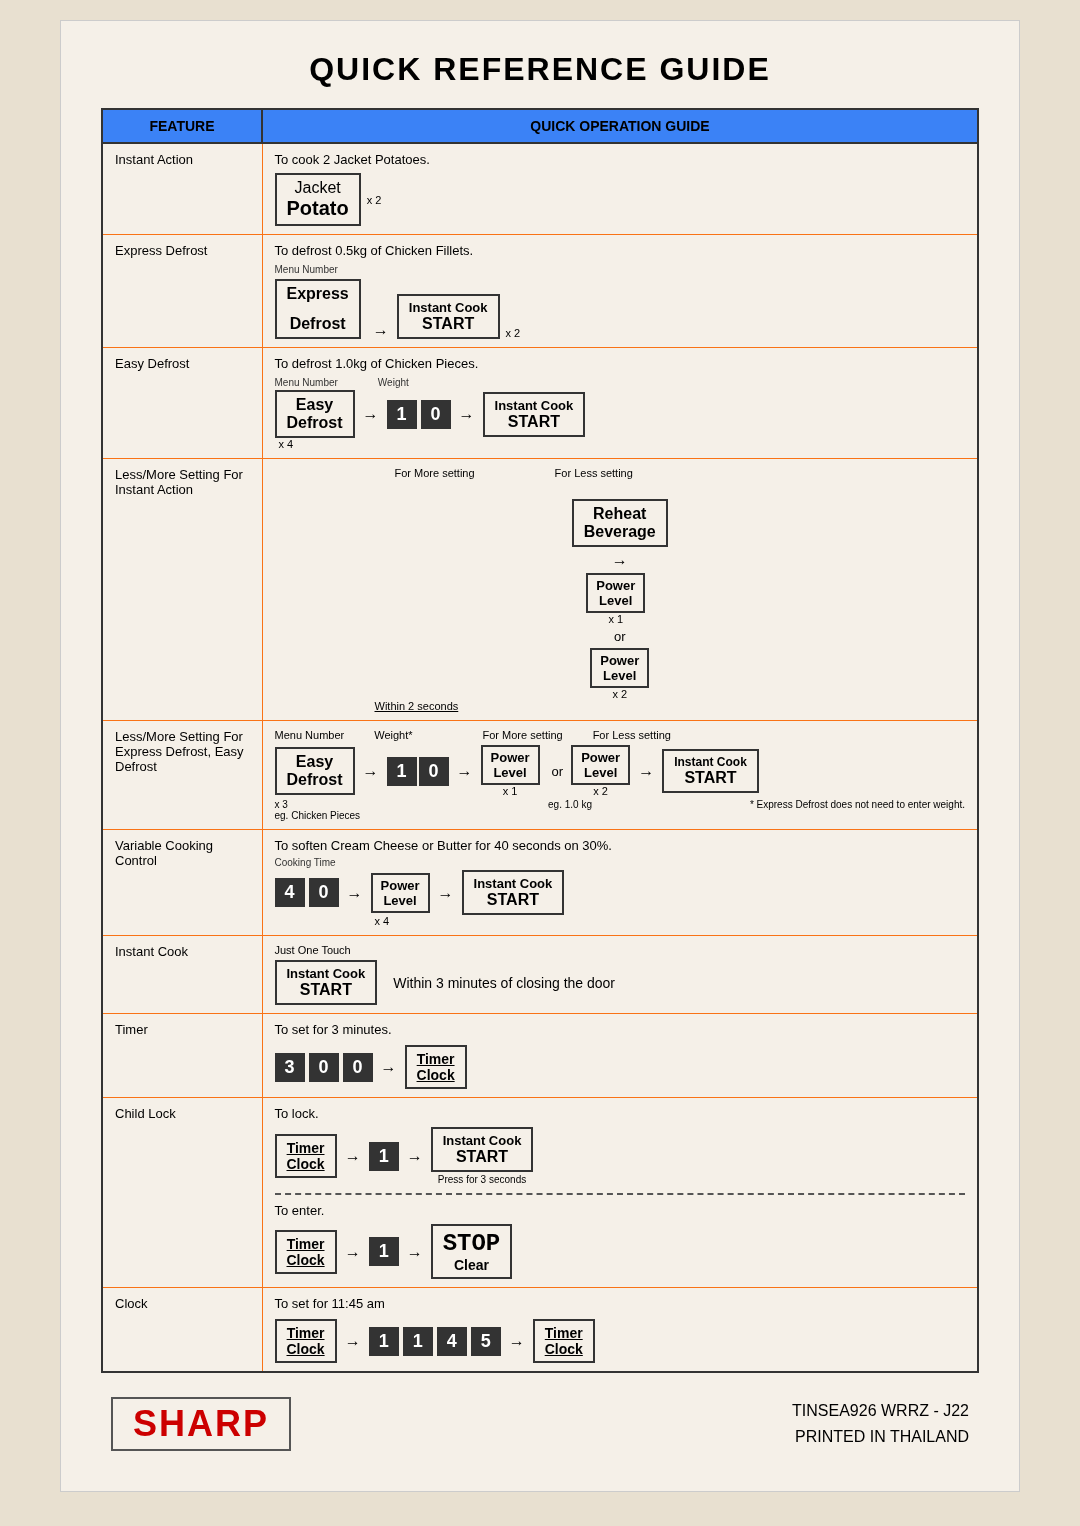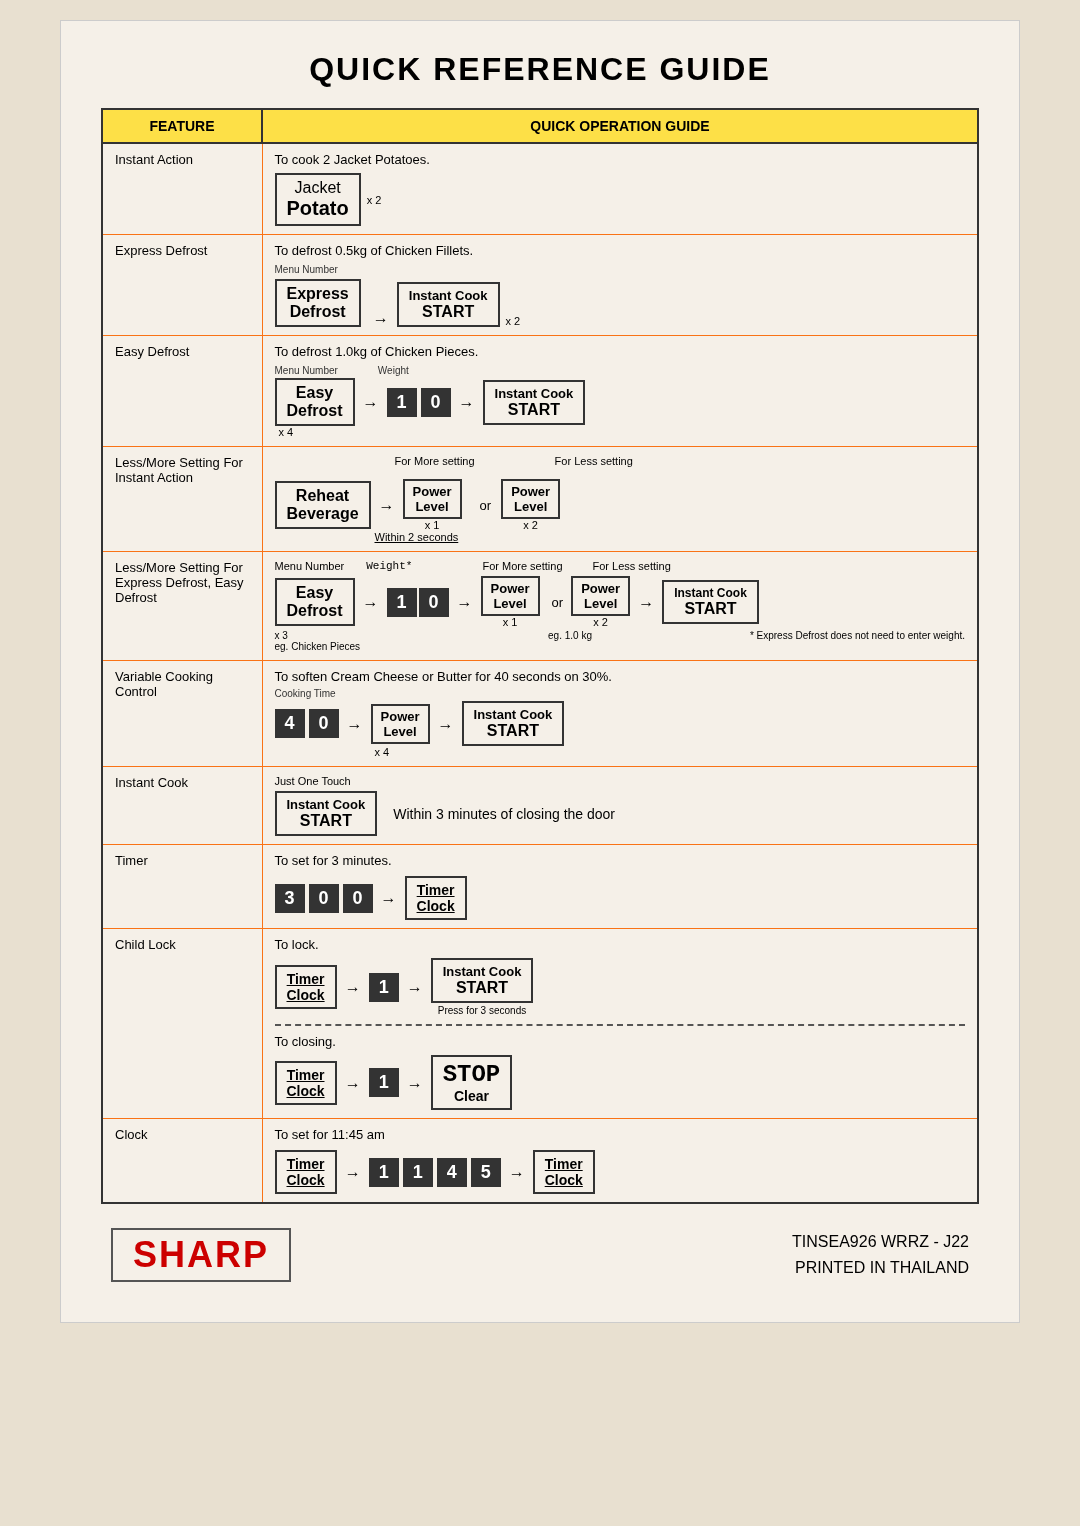--- a/index.html
+++ b/index.html
@@ -30,21 +30,21 @@
       width: 100%;
       border-collapse: collapse;
       border: 2px solid #333;
     }
     .guide-table th, .guide-table td {
       border: 1px solid #f97316;
       padding: 8px 12px;
       vertical-align: top;
     }
     .guide-table thead th {
-      background: #fde047;
+      background: #3b82f6;
       font-weight: 900;
       font-size: 14px;
       text-align: center;
       border: 2px solid #333;
     }
     .feature-col {
       width: 160px;
       font-size: 13px;
       font-weight: normal;
       vertical-align: top;
@@ -158,21 +158,21 @@
         </td>
       </tr>
 
       <tr>
         <td class="feature-col">Express Defrost</td>
         <td class="op-col">
           <div>To defrost 0.5kg of Chicken Fillets.</div>
           <div style="margin-top:6px;">
             <span class="small-label">Menu Number</span>
             <div class="row-flow" style="align-items:flex-end;">
-              <div class="btn-large col-flow" style="margin-right:4px;">
+              <div class="btn-large col-flow" style="margin-right:4px;gap:12px;">
                 <span class="bold-text">Express</span>
                 <span class="bold-text">Defrost</span>
               </div>
               <span class="arrow">→</span>
               <div class="btn-large col-flow">
                 <span style="font-size:13px; font-weight:bold;">Instant Cook</span>
                 <span class="very-bold">START</span>
               </div>
               <div style="font-size:11px; margin-left:2px; align-self:flex-end;">x 2</div>
             </div>
@@ -208,21 +208,21 @@
         </td>
       </tr>
 
       <tr>
         <td class="feature-col">Less/More Setting For Instant Action</td>
         <td class="op-col">
           <div style="display:flex; gap:80px; font-size:11px; margin-left:120px;">
             <span>For More setting</span>
             <span>For Less setting</span>
           </div>
-          <div class="row-flow" style="align-items:center; margin-top:12px;">
+          <div class="row-flow" style="align-items:center; margin-top:20px;flex-direction:column;">
             <div class="btn-large col-flow">
               <span class="bold-text">Reheat</span>
               <span class="bold-text">Beverage</span>
             </div>
             <span class="arrow">→</span>
             <div class="col-flow" style="margin-right:8px;">
               <div class="btn">
                 <div style="font-weight:bold;">Power</div>
                 <div style="font-weight:bold;">Level</div>
               </div>
@@ -239,21 +239,21 @@
           </div>
           <div style="font-size:11px; margin-left:100px;text-decoration:underline;">Within 2 seconds</div>
         </td>
       </tr>
 
       <tr>
         <td class="feature-col">Less/More Setting For Express Defrost, Easy Defrost</td>
         <td class="op-col">
           <div style="display:flex; gap:10px; font-size:11px; margin-bottom:2px;">
             <span>Menu Number</span>
-            <span style="margin-left:12px;font-family:Liberation Mono, monospace;">Weight*</span>
+            <span style="margin-left:20px;">Weight*</span>
             <span style="margin-left:60px;">For More setting</span>
             <span style="margin-left:20px;">For Less setting</span>
           </div>
           <div class="row-flow" style="align-items:center;">
             <div class="btn-large col-flow">
               <span class="bold-text">Easy</span>
               <span class="bold-text">Defrost</span>
             </div>
             <span class="arrow">→</span>
             <div class="col-flow">
@@ -367,21 +367,21 @@
             <div class="col-flow">
               <div class="btn-large col-flow">
                 <span style="font-size:13px; font-weight:bold;">Instant Cook</span>
                 <span class="very-bold">START</span>
               </div>
               <div style="font-size:10px; margin-top:2px;">Press for 3 seconds</div>
             </div>
           </div>
           <div class="dashed-line"></div>
 
-          <div>To closing.</div>
+          <div>To enter.</div>
           <div class="row-flow" style="align-items:center; margin-top:6px;">
             <div class="btn-large col-flow">
               <span style="font-size:14px; font-weight:900; text-decoration:underline;">Timer</span>
               <span style="font-size:14px; font-weight:900; text-decoration:underline;">Clock</span>
             </div>
             <span class="arrow">→</span>
             <span class="black-box">1</span>
             <span class="arrow">→</span>
             <div class="btn-large col-flow">
               <span style="font-size:24px; font-weight:900;font-family:Liberation Mono, monospace;">STOP</span>

